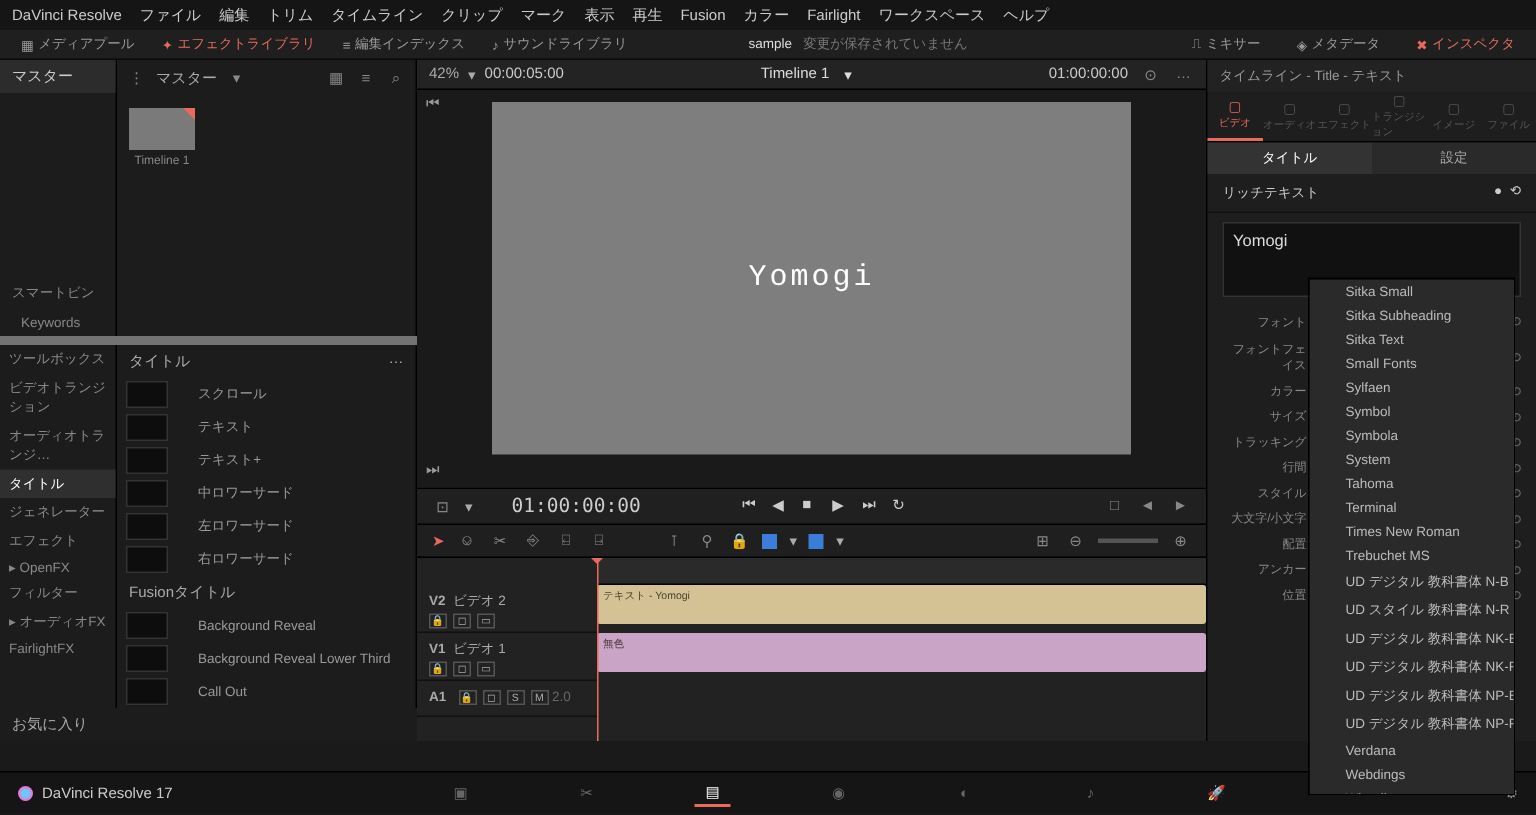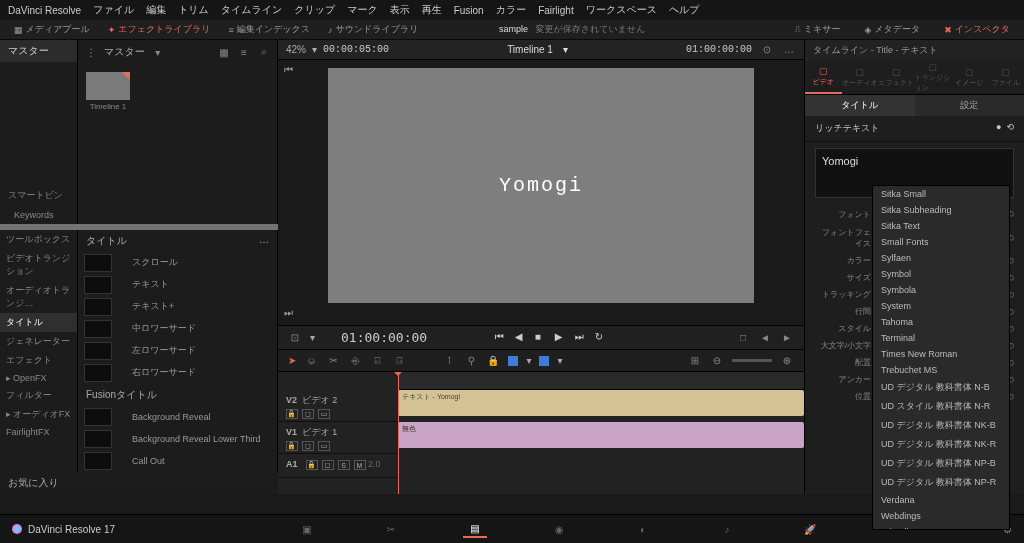--- a/index.html
+++ b/index.html
@@ -12,21 +12,21 @@
 
 .topbar2 { height:20px; background:#1f1f1f; display:flex; align-items:center; padding:0 8px; gap:6px; font-size:9px; color:#999; border-bottom:1px solid #0a0a0a; }
 .topbar2 .tabitem { display:flex; align-items:center; gap:3px; padding:0 6px; }
 .topbar2 .right { margin-left:auto; display:flex; gap:12px; align-items:center; }
 .red { color:#e86a5a; }
 
 
 .toolbar3 { height:20px; background:#232323; display:flex; align-items:center; padding:0 8px; gap:8px; border-bottom:1px solid #000; }
 .toolbar3 .mid { margin:0 auto; display:flex; gap:10px; color:#ddd; }
 .toolbar3 .zoom { display:flex; gap:6px; align-items:center; }
-.toolbar3 .tcode { color:#ccc;font-family:Liberation Mono, monospace; }
+.toolbar3 .tcode { color:#ccc; }
 .iconbtn { width:14px; height:14px; display:inline-flex; align-items:center; justify-content:center; color:#888; }
 
 
 .main { height:454px; display:flex; }
 .col-left { width:78px; background:#1c1c1c; border-right:1px solid #000; display:flex; flex-direction:column; }
 .col-left .hdr { background:#2c2c2c; padding:4px 8px; color:#ccc; }
 .col-left .sp { margin-top:auto; }
 .col-left .item { padding:4px 8px; color:#888; font-size:9px; }
 
 .col-bin { width:200px; background:#1c1c1c; border-right:1px solid #000; display:flex; flex-direction:column; }
@@ -88,21 +88,21 @@
 .insp-sec { padding:6px 10px; border-bottom:1px solid #111; color:#ccc; }
 .textarea { margin:6px 10px; height:50px; background:#111; border:1px solid #333; padding:6px; color:#ddd; font-size:11px; }
 .prop-row { display:flex; align-items:center; padding:3px 10px; gap:6px; }
 .prop-row label { width:56px; text-align:right; color:#888; font-size:8px; }
 .prop-row .val { flex:1; background:#111; padding:2px 6px; color:#ccc; position:relative; }
 .dropdown { position:relative; }
 .dropdown .caret { position:absolute; right:4px; top:3px; color:#888; }
 .reset { color:#666; }
 
 .font-popup { position:absolute; right:14px; top:185px; width:138px; max-height:345px; background:#2a2a2a; border:1px solid #000; overflow-y:auto; z-index:50; font-size:9px; }
-.font-popup .fitem { padding:3px 8px; color:#bbb; white-space:nowrap; overflow:hidden; }
+.font-popup .fitem { padding:3px 24px; color:#bbb; white-space:nowrap; overflow:hidden; }
 
 
 .pagebar { position:absolute; bottom:0; left:0; right:0; height:29px; background:#151515; display:flex; align-items:center; border-top:1px solid #000; }
 .pagebar .home { padding:0 12px; display:flex; align-items:center; gap:6px; color:#ccc; font-size:10px; }
 .pagebar .homedot { width:10px; height:10px; border-radius:50%; background:radial-gradient(circle,#6cf 30%,#f6c 70%,#fc6); }
 .pagebar .pages { flex:1; display:flex; justify-content:center; gap:60px; }
 .pagebar .pg { width:24px; height:18px; display:flex; align-items:center; justify-content:center; color:#666; }
 .pagebar .pg.active { color:#fff; border-bottom:2px solid #e86a5a; }
 .pagebar .gear { padding:0 12px; color:#888; }
 

